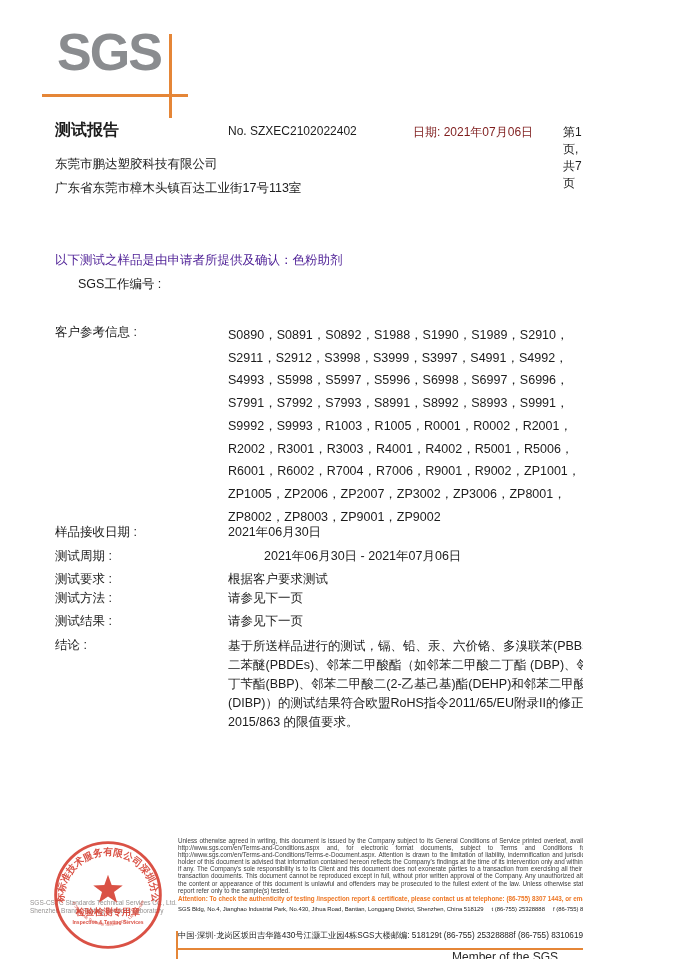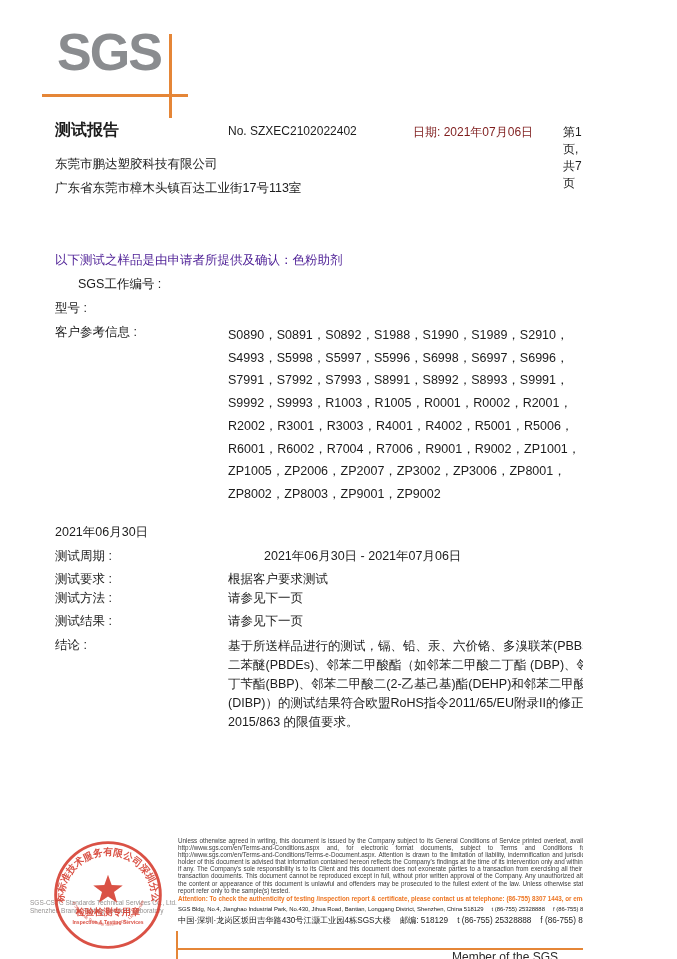--- a/index.html
+++ b/index.html
@@ -41,21 +41,21 @@
   .row-method   { top:590px; }
   .row-result   { top:613px; }
   .row-conclusion { top:637px; }
   .row-conclusion .field-value { line-height:19px; width:420px; flex:0 0 420px; }
 
   
   .footer-right { position:absolute; left:178px; top:837px; width:496px; }
   .disclaimer { font-size:6.3px; line-height:7.1px; text-align:justify; color:#3c3c3c; }
   .attention  { font-size:6.3px; line-height:7.1px; color:#ee7623; font-weight:700; margin-top:1px; }
   .addr-en { display:flex; gap:8px; margin-top:4px; font-size:5.9px; color:#232323; white-space:nowrap; align-items:baseline; }
-  .addr-cn { display:flex; gap:9px; margin-top:3px; font-size:8.2px; color:#232323; white-space:nowrap; align-items:baseline; }
+  .addr-cn { display:flex; margin-top:18px; font-size:8.2px; color:#232323; white-space:nowrap; align-items:baseline; }
   .footer-hline { position:absolute; left:176px; top:948px; width:471px; height:2px; background:#e58637; }
   .footer-vline { position:absolute; left:176px; top:931px; width:2px; height:28px; background:#e58637; }
   .member-line  { position:absolute; left:452px; top:950px; font-size:12px; color:#2b2b2b; }
 
   .lab-lines { position:absolute; left:30px; top:899px; width:160px; z-index:1; }
   .lab-lines div { font-size:6.5px; color:#969392; line-height:8px; white-space:nowrap; }
 
   .stamp { position:absolute; left:45px; top:832px; width:126px; height:126px; z-index:2; opacity:.88; }
 </style>
 </head>
@@ -76,38 +76,39 @@
   <div class="company-address">广东省东莞市樟木头镇百达工业街17号113室</div>
   <div class="red-seal-mark"></div>
 
   <div class="sample-statement">以下测试之样品是由申请者所提供及确认：色粉助剂</div>
 
   <div class="field-row row-jobno">
     <div class="field-label">SGS工作编号 :</div>
   </div>
 
   <div class="field-row row-model">
-    <div class="field-label">型号 :</div>
   </div>
 
   <div class="field-row row-refs">
     <div class="field-label">客户参考信息 :</div>
     <div class="field-value">
       <div>S0890，S0891，S0892，S1988，S1990，S1989，S2910，</div>
+      <div>S2911，S2912，S3998，S3999，S3997，S4991，S4992，</div>
       <div>S4993，S5998，S5997，S5996，S6998，S6997，S6996，</div>
       <div>S7991，S7992，S7993，S8991，S8992，S8993，S9991，</div>
       <div>S9992，S9993，R1003，R1005，R0001，R0002，R2001，</div>
       <div>R2002，R3001，R3003，R4001，R4002，R5001，R5006，</div>
       <div>R6001，R6002，R7004，R7006，R9001，R9002，ZP1001，</div>
       <div>ZP1005，ZP2006，ZP2007，ZP3002，ZP3006，ZP8001，</div>
       <div>ZP8002，ZP8003，ZP9001，ZP9002</div>
     </div>
   </div>
 
   <div class="field-row row-received">
+    <div class="field-label">样品接收日期 :</div>
     <div class="field-value">2021年06月30日</div>
   </div>
 
   <div class="field-row row-period">
     <div class="field-label">测试周期 :</div>
     <div class="field-value">2021年06月30日 - 2021年07月06日</div>
   </div>
 
   <div class="field-row row-require">
     <div class="field-label">测试要求 :</div>

